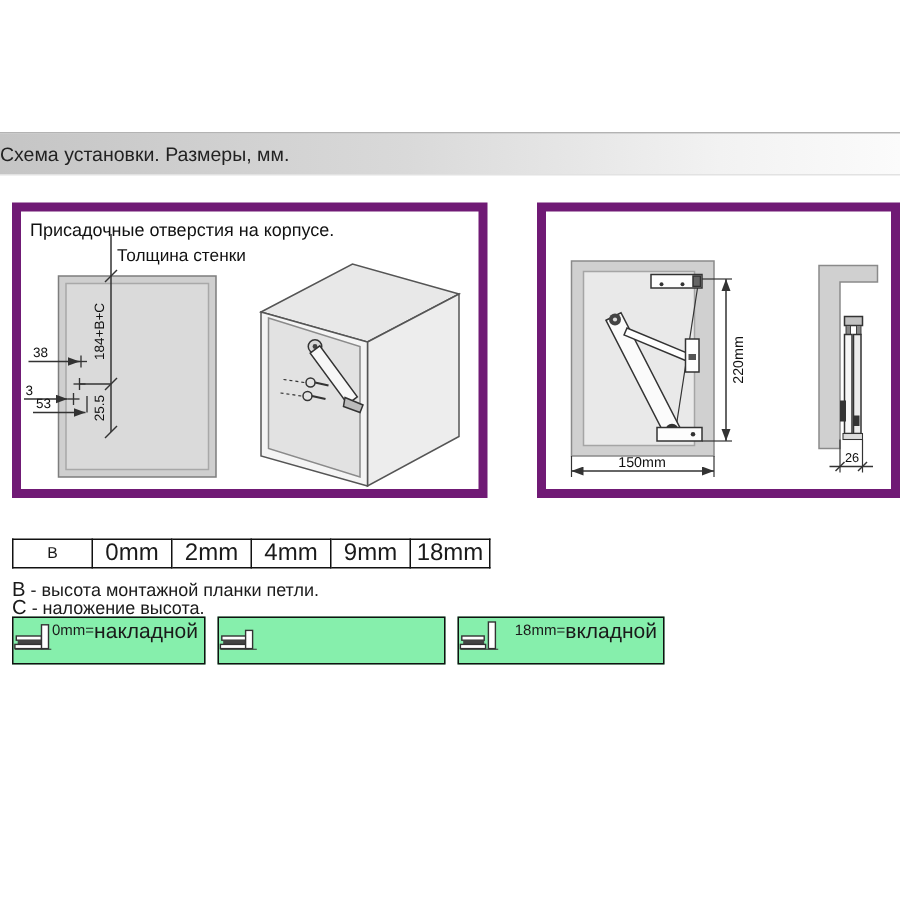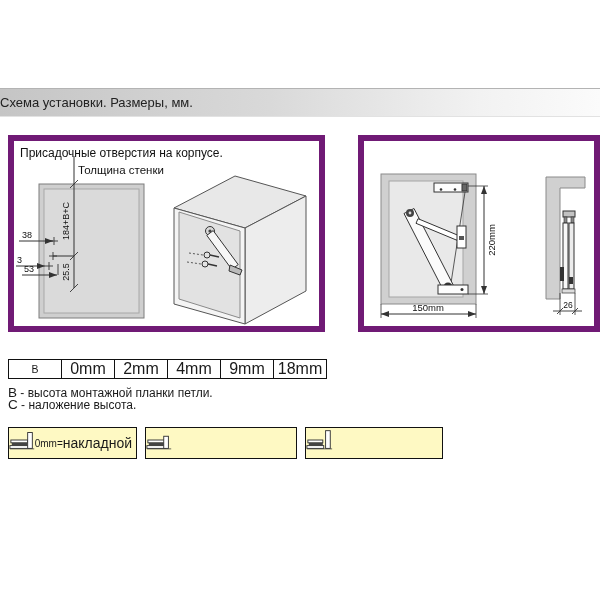--- a/index.html
+++ b/index.html
@@ -25,21 +25,21 @@
   .sec-caption{font-size:12px;white-space:nowrap;}
   .sec-caption .big{font-size:13.5px;}
   .cap-b{left:8px;top:341px;margin-top:44px;}
   .cap-c{left:8px;top:397px;}
   table.btable{position:absolute;left:8px;top:359px;border-collapse:collapse;table-layout:fixed;}
   table.btable td{border:1px solid #111;text-align:center;font-size:16px;height:15px;padding:0;}
   table.btable td.c0{width:52px;font-size:10.5px;}
   table.btable td.cn{width:52px;}
   
   .cbox{position:absolute;top:411px;height:30px;border:1px solid #111;
-        display:flex;align-items:center;background:#fef9c3;margin-top:16px;}
+        display:flex;align-items:flex-start;background:#86efac;}
   .cbox .icon-cell{width:37px;border-right:1px solid #111;display:flex;
         align-items:center;justify-content:center;}
   .cbox .label-cell{display:flex;align-items:center;padding:0 4px;white-space:nowrap;}
   .cbox .mm{font-size:10px;}
   .cbox .nm{font-size:14px;}
 </style>
 </head>
 <body>
 
 <div class="abs header-bar">
@@ -225,13 +225,17 @@
 <div class="cbox" style="left:305px;width:136px;">
   <div class="icon-cell">
     <svg width="28" height="24" viewBox="0 0 30 24">
       <line x1="1" y1="21.5" x2="28" y2="21.5" stroke="#333" stroke-width="0.8"></line>
       <rect x="2" y="12" width="16" height="3" fill="#fff" stroke="#333"></rect>
       <rect x="3" y="15" width="15" height="3" fill="#444"></rect>
       <rect x="1" y="18" width="18" height="3" fill="#fff" stroke="#333"></rect>
       <rect x="21" y="2" width="5" height="19" fill="#fff" stroke="#333"></rect>
     </svg>
   </div>
+  <div class="label-cell">
+    <span class="mm">18mm=</span>
+      <span class="nm">вкладной</span>
+  </div>
 </div>
 
 </body></html>

